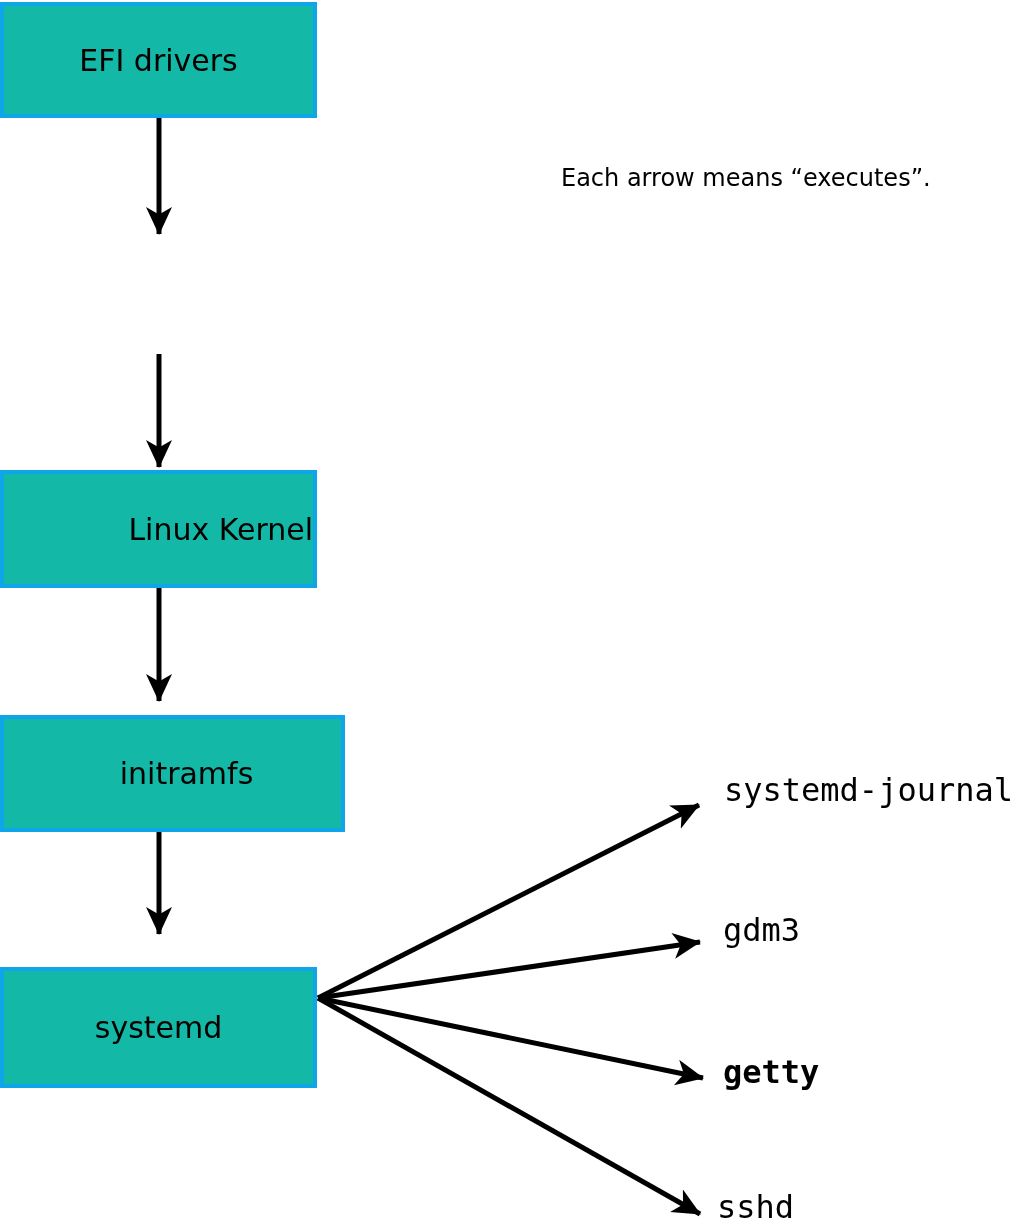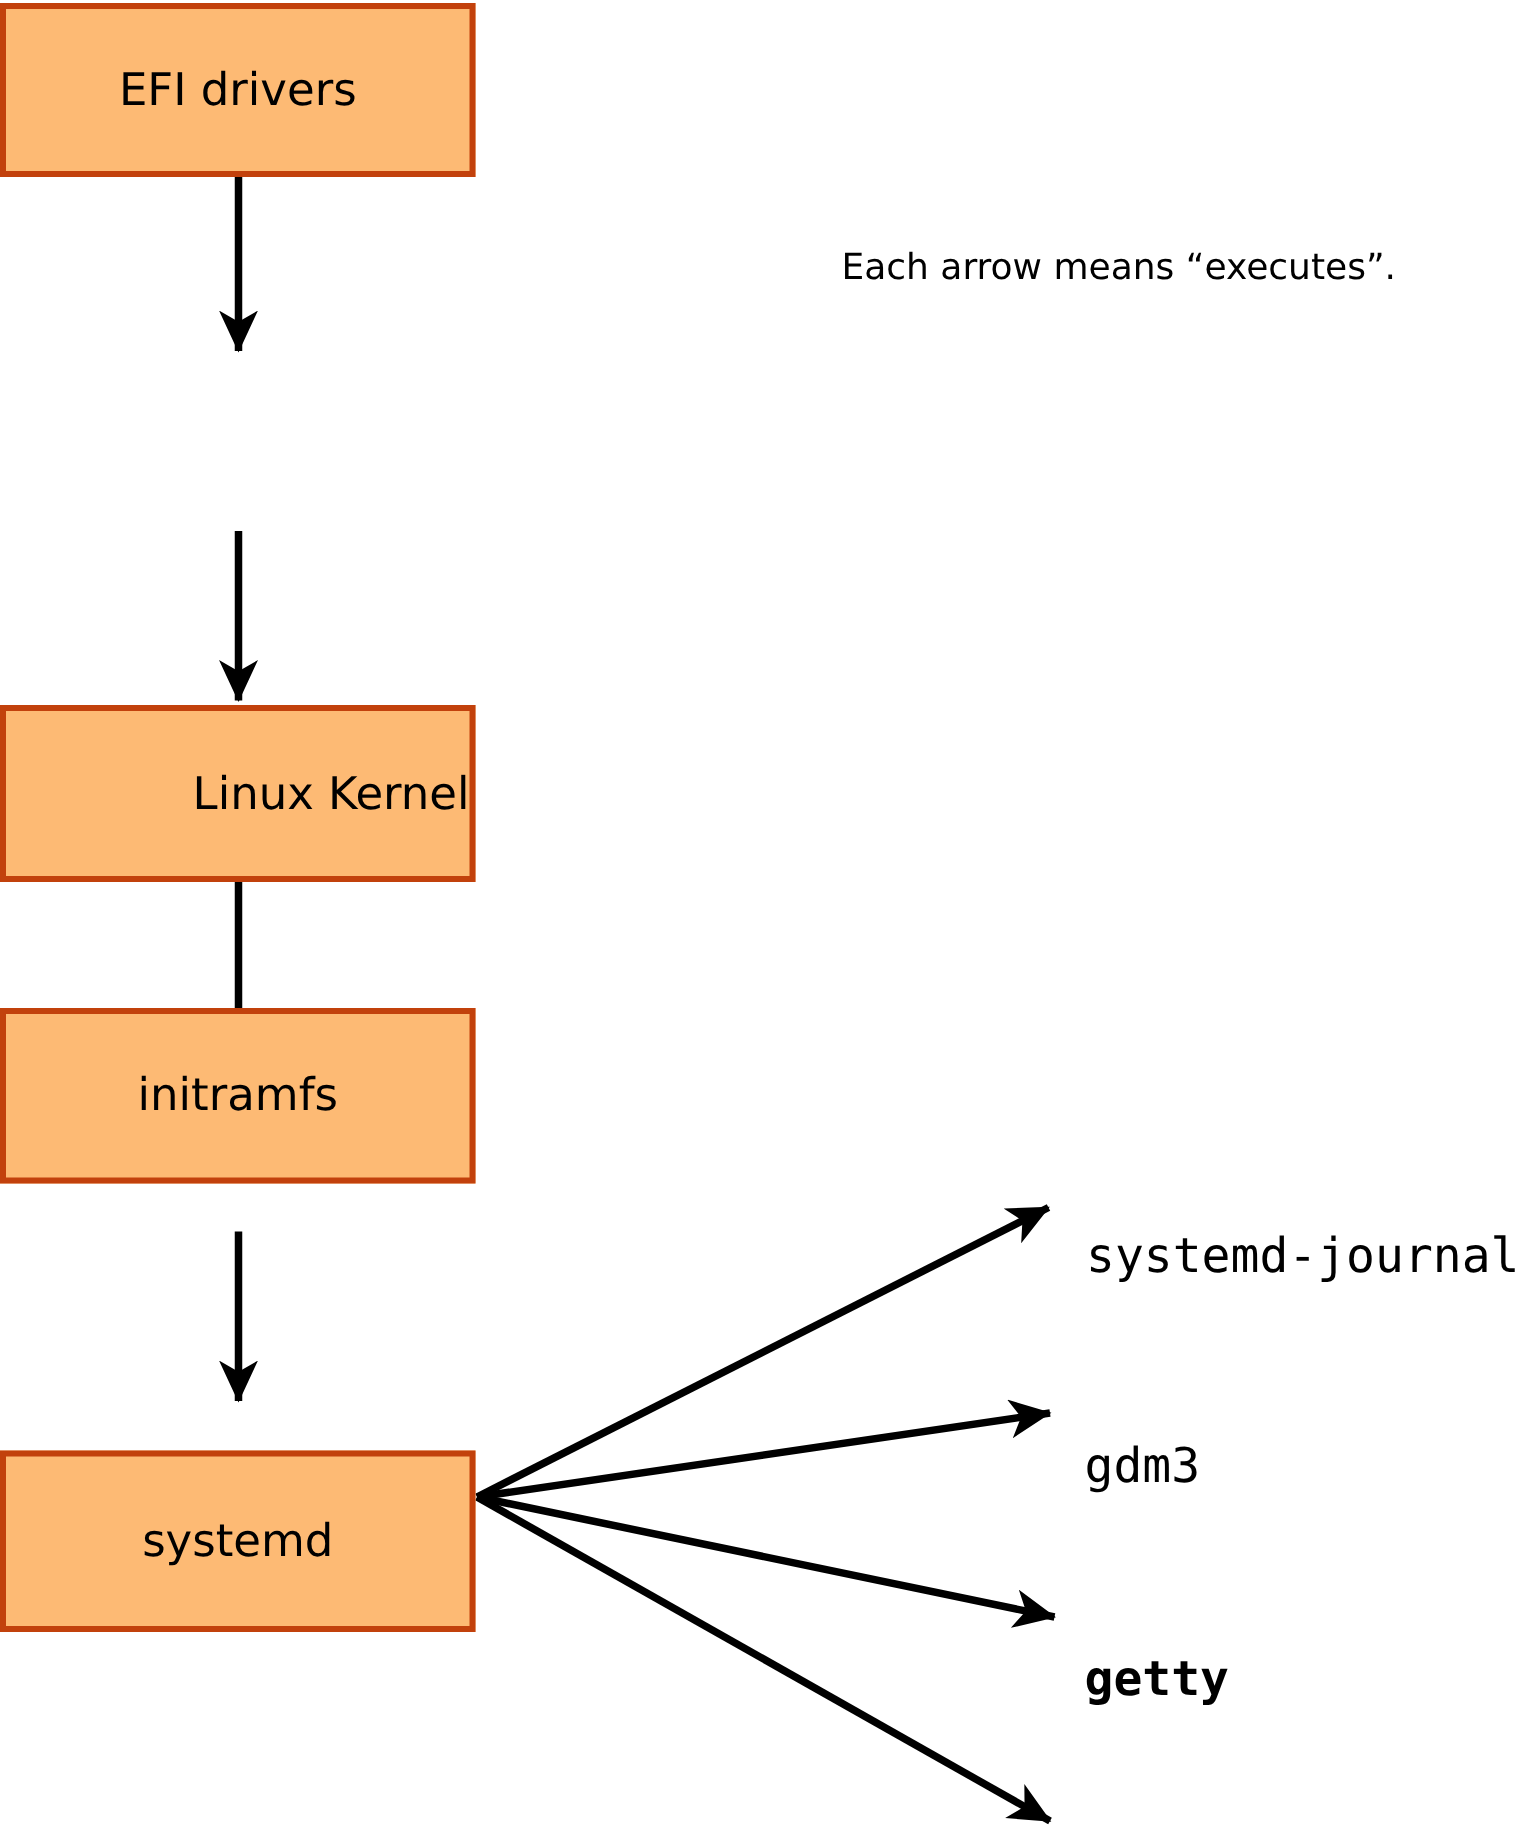--- a/index.html
+++ b/index.html
@@ -18,22 +18,22 @@
     width: 1023px; height: 1230px;
   }
   .arrows line {
     stroke: #000000;
     stroke-width: 5;
   }
   .node {
     position: absolute;
     left: 0;
     width: 309px;
-    border: 4px solid #c2410c;
-    background: #fdba74;
+    border: 4px solid #0ea5e9;
+    background: #14b8a6;
     display: flex;
     align-items: center;
     justify-content: center;
     font-size: 30px;
     color: #000000;
   }
   .caption {
     position: absolute;
     left: 561px;
     top: 158px;
@@ -44,21 +44,20 @@
     white-space: nowrap;
   }
   .proc {
     position: absolute;
     height: 40px;
     display: flex;
     align-items: center;
     font-family: "DejaVu Sans Mono", monospace;
     font-size: 32px;
     white-space: nowrap;
-    margin-top: 47px;
   }
 </style>
 </head>
 <body>
 
 <div class="canvas">
 
   <svg class="arrows" viewBox="0 0 1023 1230" xmlns="http://www.w3.org/2000/svg">
     <defs>
       <marker id="arrowhead" markerUnits="userSpaceOnUse" markerWidth="32" markerHeight="30" refX="27" refY="13" orient="auto">
@@ -76,21 +75,21 @@
     <line x1="318" y1="998" x2="703" y2="1078" marker-end="url(#arrowhead)"></line>
     <line x1="318" y1="998" x2="700" y2="1214" marker-end="url(#arrowhead)"></line>
   </svg>
 
   <div class="node" style="top:2px;   height:108px;">
     <span>EFI drivers</span>
   </div>
   <div class="node" style="top:470px; height:110px;justify-content:flex-end;">
     <span>Linux Kernel</span>
   </div>
-  <div class="node" style="top:672px; height:109px;">
+  <div class="node" style="top:715px; height:109px;padding-left:28px;">
     <span>initramfs</span>
   </div>
   <div class="node" style="top:937px; height:113px;margin-top:30px;">
     <span>systemd</span>
   </div>
 
   <div class="caption">Each arrow means “executes”.</div>
 
   <div class="proc" style="left:724px; top:770px;">systemd-journal</div>
   <div class="proc" style="left:723px; top:910px;">gdm3</div>

